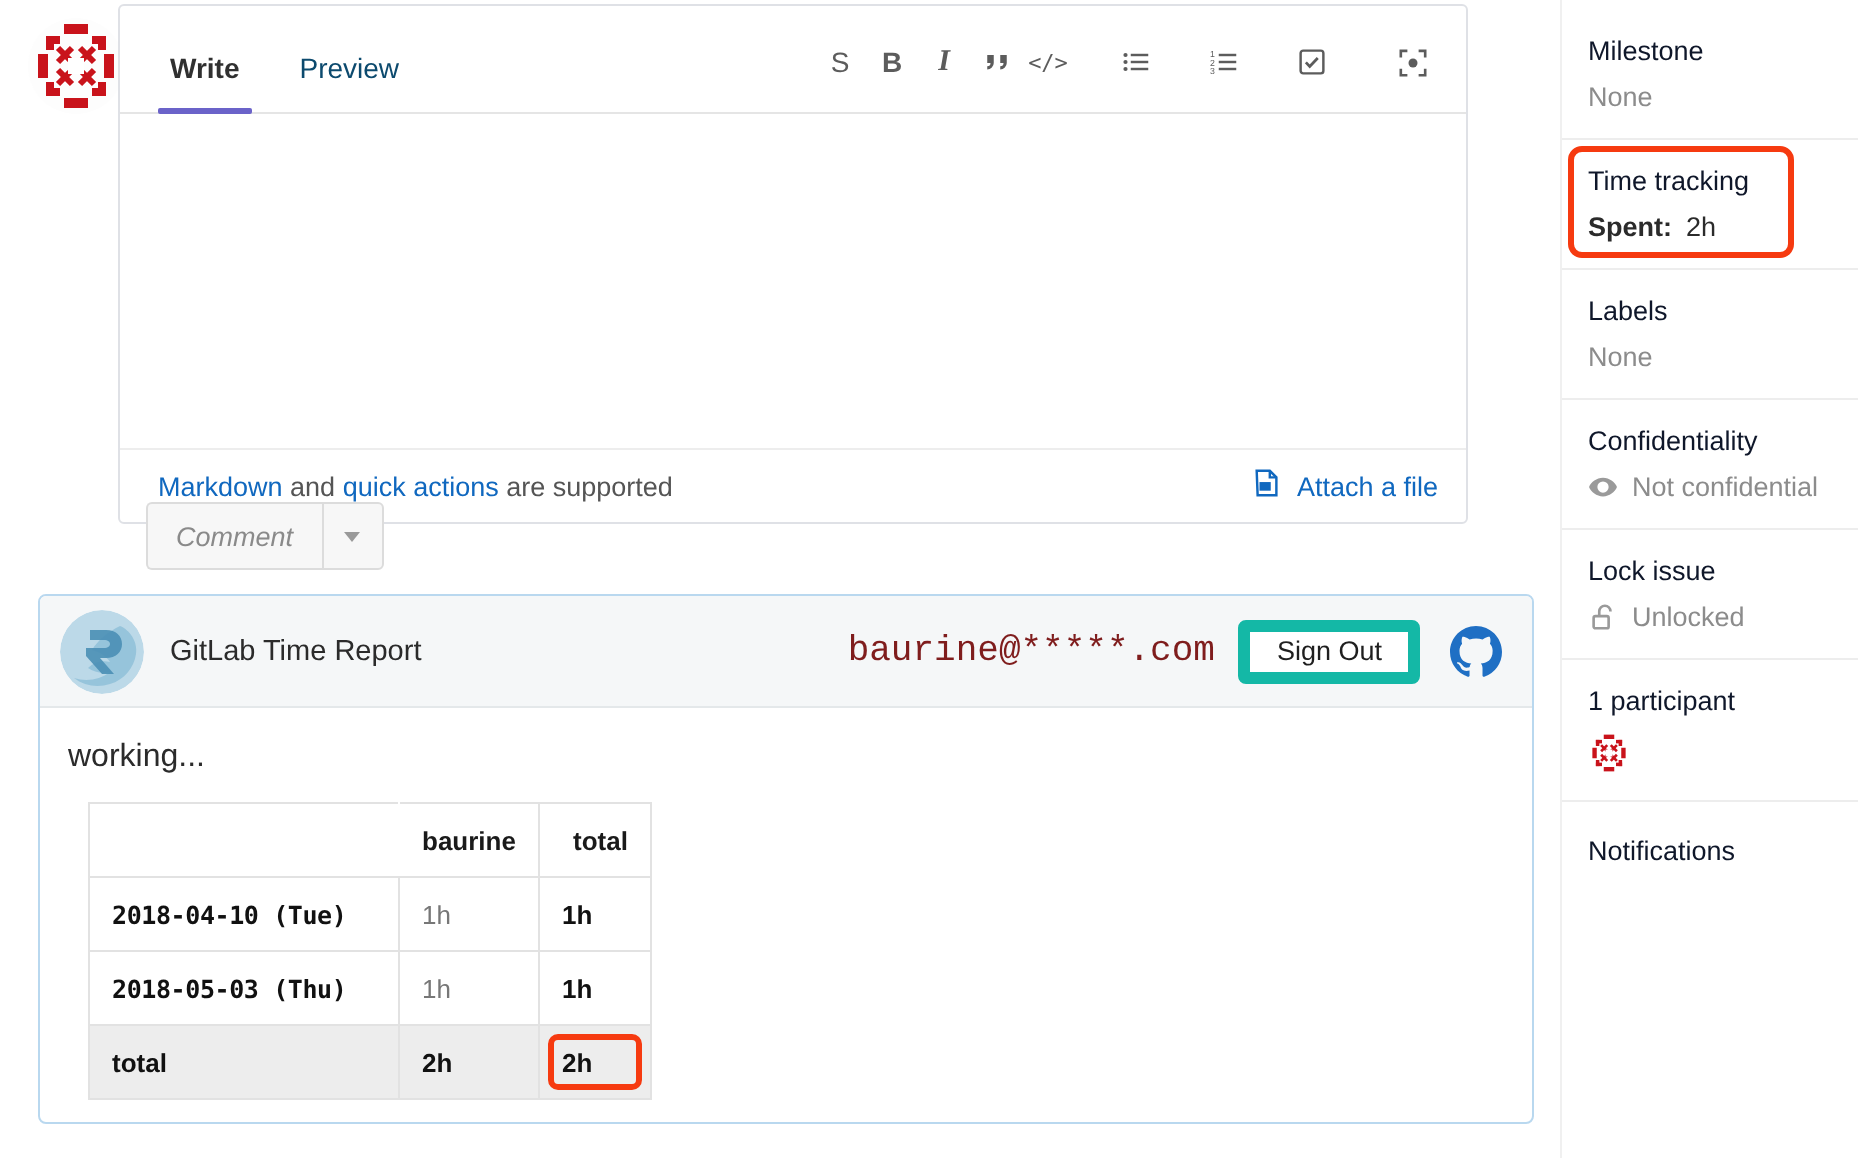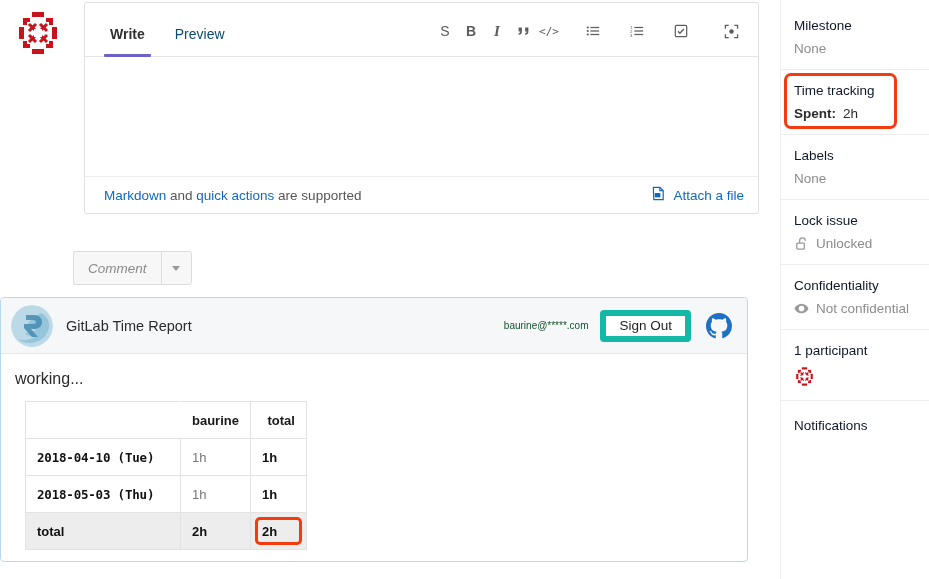--- a/index.html
+++ b/index.html
@@ -15,22 +15,22 @@
   
   .avatar-main {
     position: absolute; left: 14px; top: 9px;
     width: 48px; height: 48px; border-radius: 50%;
     background: #fdfdfd;
     overflow: hidden;
   }
 
   
   .note-form {
-    position: absolute; left: 84px; top: 2px;
-    width: 675px; height: 212px;
+    position: absolute; left: 59px; top: 2px;
+    width: 675px; height: 260px;
     border: 1px solid #dfe1e6; border-radius: 3px;
     background: #fff;
   }
   .nf-head {
     position: relative; height: 54px;
     border-bottom: 1px solid #e5e5e5;
     display: flex; align-items: center;
   }
   .tabs { display: flex; align-items: flex-end; height: 54px; padding-left: 19px; }
   .tab {
@@ -90,33 +90,33 @@
   }
   .btn-close {
     height: 34px; margin-left: 21px; padding: 0 15px;
     display: flex; align-items: center; font-size: 13.5px;
     color: #e4743a; background: #fff; border: 1px solid #e9a877;
     border-radius: 3px; cursor: pointer;
   }
 
   
   .report {
-    position: absolute; left: 0; top: 297px;
+    position: absolute; left: 19px; top: 297px;
     width: 748px; height: 265px;
     border: 1px solid #b9d8ef; border-radius: 4px;
     background: #fff; overflow: hidden;
   }
   .rp-head {
     height: 56px; background: #f5f7f8;
     border-bottom: 1px solid #e4e8ea;
     display: flex; align-items: center; padding: 0 15px 0 10px;
   }
   .rp-logo { width: 42px; height: 42px; border-radius: 50%; overflow: hidden; flex: 0 0 42px; }
   .rp-title { margin-left: 13px; font-size: 14.5px; color: #2b2b2b; }
-  .rp-email { font-size: 10px; color: #14532d; margin-right: 12px; }
+  .rp-email { font-size: 18px; color: #7f1d1d; margin-right: 12px; font-family: Liberation Mono, monospace; }
   .rp-signout {
     height: 32px; padding: 0 13px; display: flex; align-items: center;
     font-size: 13.5px; color: #1f1f1f; background: #fff;
     border: 6px solid #14b8a6; border-radius: 4px; cursor: pointer;
   }
   .rp-gh { margin-left: 15px; width: 26px; height: 26px; cursor: pointer; }
 
   .rp-status { font-size: 16px; color: #2b2b2b; padding: 16px 0 0 14px; }
 
   
@@ -343,42 +343,42 @@
         </div>
     </div>
 
 
     <div class="sb-block">
       <div class="sb-title">Labels</div>
       <div class="sb-value">None</div>
     </div>
 
     <div class="sb-block">
+      <div class="sb-title">Confidentiality</div>
+      <div class="sb-value">
+        <span class="icon-s">
+          <svg width="15" height="15" viewBox="0 0 16 16" fill="#9a9a9a">
+              <path d="M8 3C4.5 3 1.7 5.4.7 7.6c-.1.25-.1.55 0 .8C1.7 10.6 4.5 13 8 13s6.3-2.4 7.3-4.6c.1-.25.1-.55 0-.8C14.3 5.4 11.5 3 8 3zm0 8a3 3 0 1 1 0-6 3 3 0 0 1 0 6z"></path>
+              <circle cx="8" cy="8" r="1.7" fill="#fff"></circle>
+            </svg>
+        </span>
+        <span>Not confidential</span>
+      </div>
+    </div>
+
+    <div class="sb-block">
       <div class="sb-title">Lock issue</div>
       <div class="sb-value">
         <span class="icon-s">
           <svg width="15" height="15" viewBox="0 0 16 16" fill="none" stroke="#9a9a9a" stroke-width="1.4">
               <rect x="3" y="7.5" width="8" height="6.5" rx="1"></rect>
               <path d="M6 7.5V5a3 3 0 0 1 6 0"></path>
             </svg>
         </span>
         <span>Unlocked</span>
-      </div>
-    </div>
-
-    <div class="sb-block">
-      <div class="sb-title">Confidentiality</div>
-      <div class="sb-value">
-        <span class="icon-s">
-          <svg width="15" height="15" viewBox="0 0 16 16" fill="#9a9a9a">
-              <path d="M8 3C4.5 3 1.7 5.4.7 7.6c-.1.25-.1.55 0 .8C1.7 10.6 4.5 13 8 13s6.3-2.4 7.3-4.6c.1-.25.1-.55 0-.8C14.3 5.4 11.5 3 8 3zm0 8a3 3 0 1 1 0-6 3 3 0 0 1 0 6z"></path>
-              <circle cx="8" cy="8" r="1.7" fill="#fff"></circle>
-            </svg>
-        </span>
-        <span>Not confidential</span>
       </div>
     </div>
 
     <div class="sb-block">
       <div class="sb-title">1 participant</div>
       <div class="sb-value">
         <span class="sb-avatar">
           <svg viewBox="0 0 48 48" width="21" height="21">
             <defs>
                 <clipPath id="circ2">

